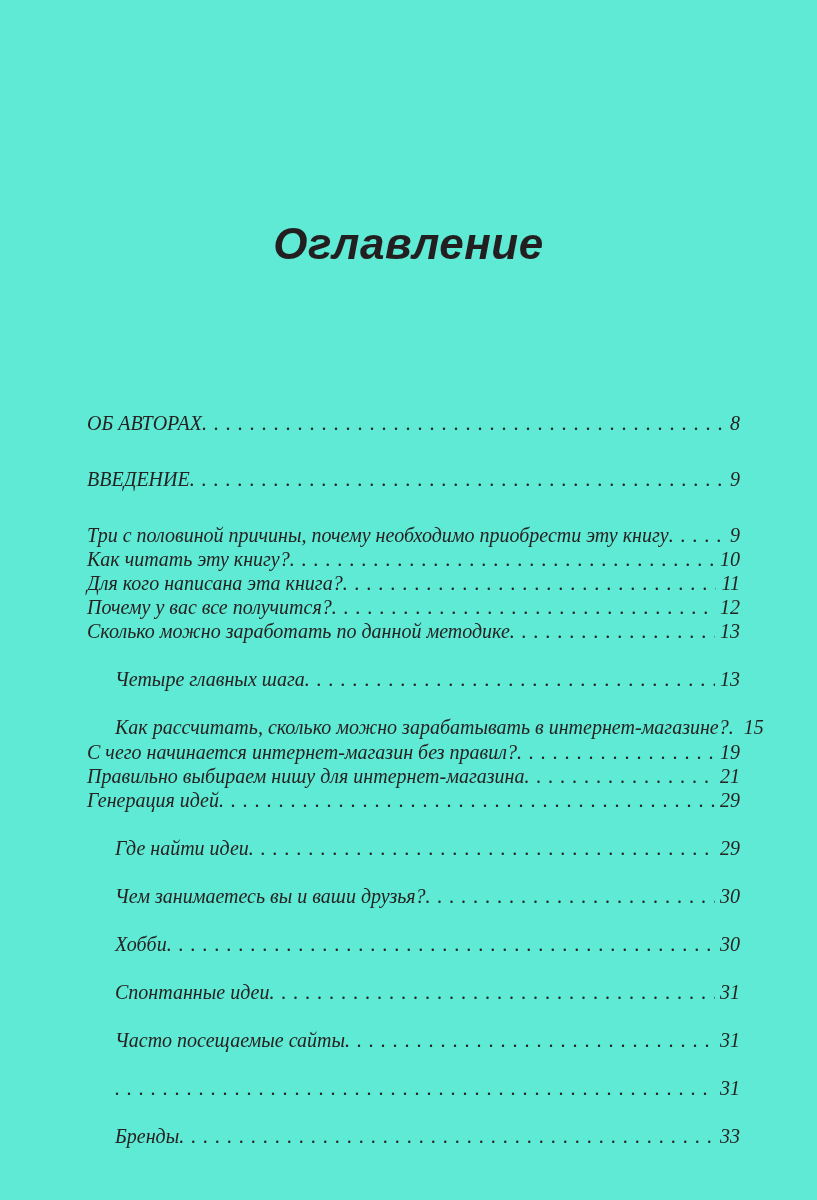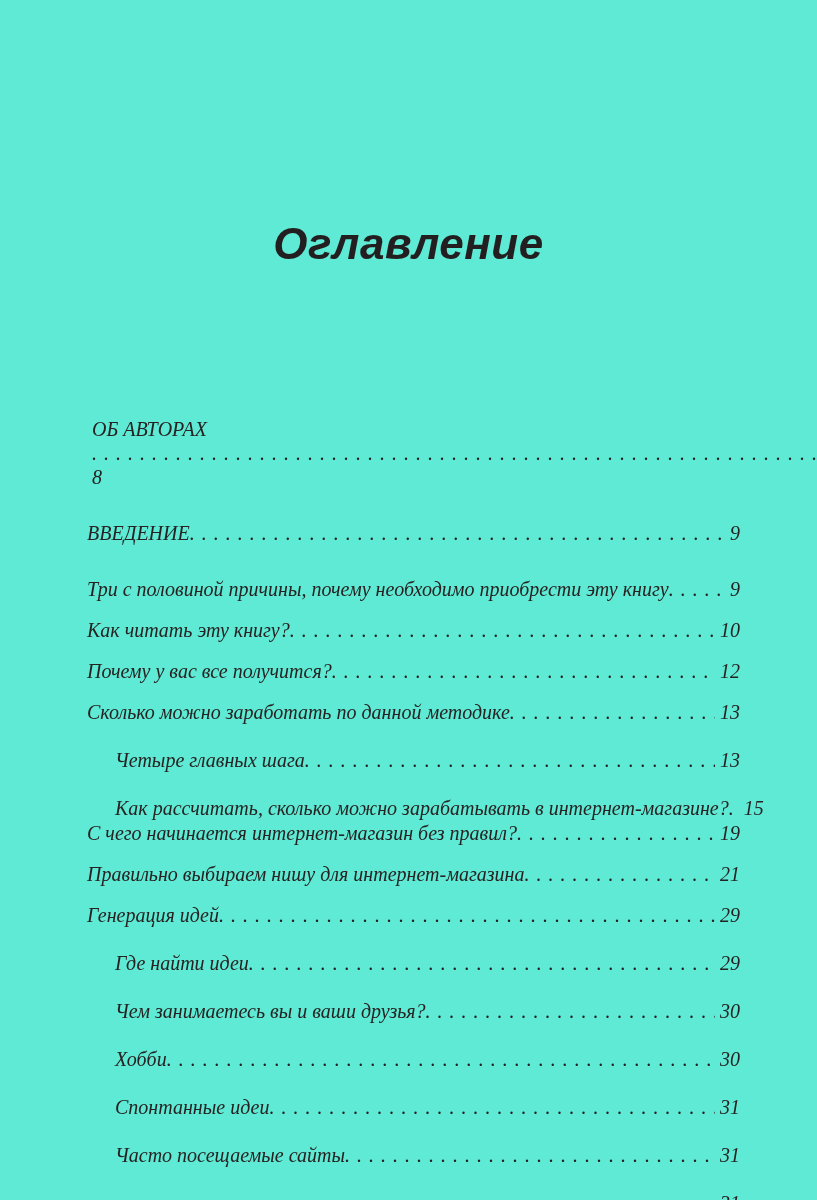--- a/index.html
+++ b/index.html
@@ -39,24 +39,24 @@
   }
   .toc-entry {
     display: flex;
     align-items: baseline;
     font-size: 20px;
     line-height: 24px;
     color: #262222;
   }
   .toc-entry.level-1 { padding-left: 28px; }
   .toc-entry.gap-xl { margin-top: 32px; }
-  .toc-entry.gap-lg { margin-top: 17px; }
+  .toc-entry.gap-lg { }
   .toc-entry.gap-md { margin-top: 1px; }
   .toc-entry.gap-sm { margin-top: 24px; }
-  .toc-entry:first-child { margin-top: 10px; flex-direction: column; }
+  .toc-entry:first-child { margin-top: 4px; }
   .toc-entry-label {
     flex: 0 0 auto;
     white-space: nowrap;
   }
   .toc-dots {
     flex: 1 1 auto;
     overflow: hidden;
     white-space: nowrap;
     min-width: 10px;
     color: #262222;
@@ -90,20 +90,25 @@
   </div>
       <div class="toc-entry level-0 gap-xl">
     <span class="toc-entry-label">Три с половиной причины, почему необходимо приобрести эту книгу</span>
     <span class="toc-dots"></span>
     <span class="toc-page-number">9</span>
   </div>
       <div class="toc-entry level-0 gap-lg">
     <span class="toc-entry-label">Как читать эту книгу?</span>
     <span class="toc-dots"></span>
     <span class="toc-page-number">10</span>
+  </div>
+      <div class="toc-entry level-0 gap-lg">
+    <span class="toc-entry-label">Для кого написана эта книга?</span>
+    <span class="toc-dots"></span>
+    <span class="toc-page-number">11</span>
   </div>
       <div class="toc-entry level-0 gap-lg">
     <span class="toc-entry-label">Почему у вас все получится?</span>
     <span class="toc-dots"></span>
     <span class="toc-page-number">12</span>
   </div>
       <div class="toc-entry level-0 gap-lg">
     <span class="toc-entry-label">Сколько можно заработать по данной методике</span>
     <span class="toc-dots"></span>
     <span class="toc-page-number">13</span>

